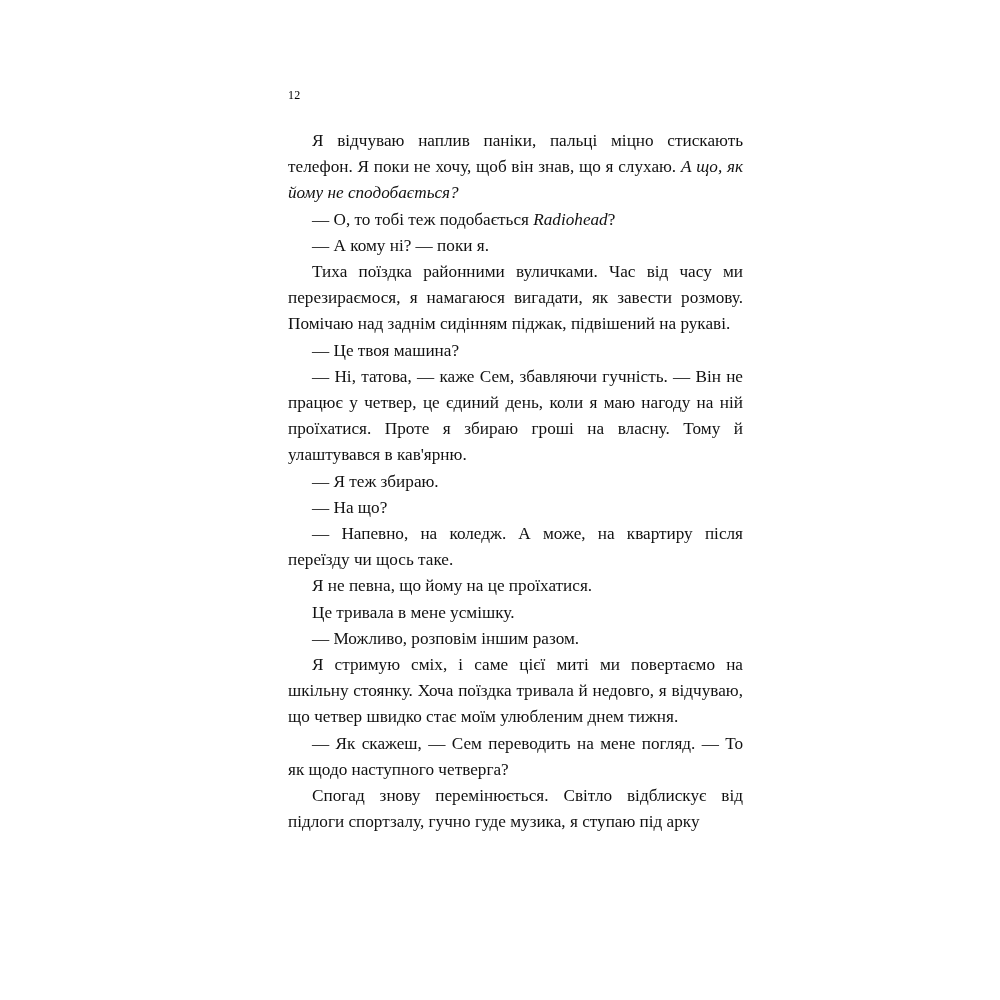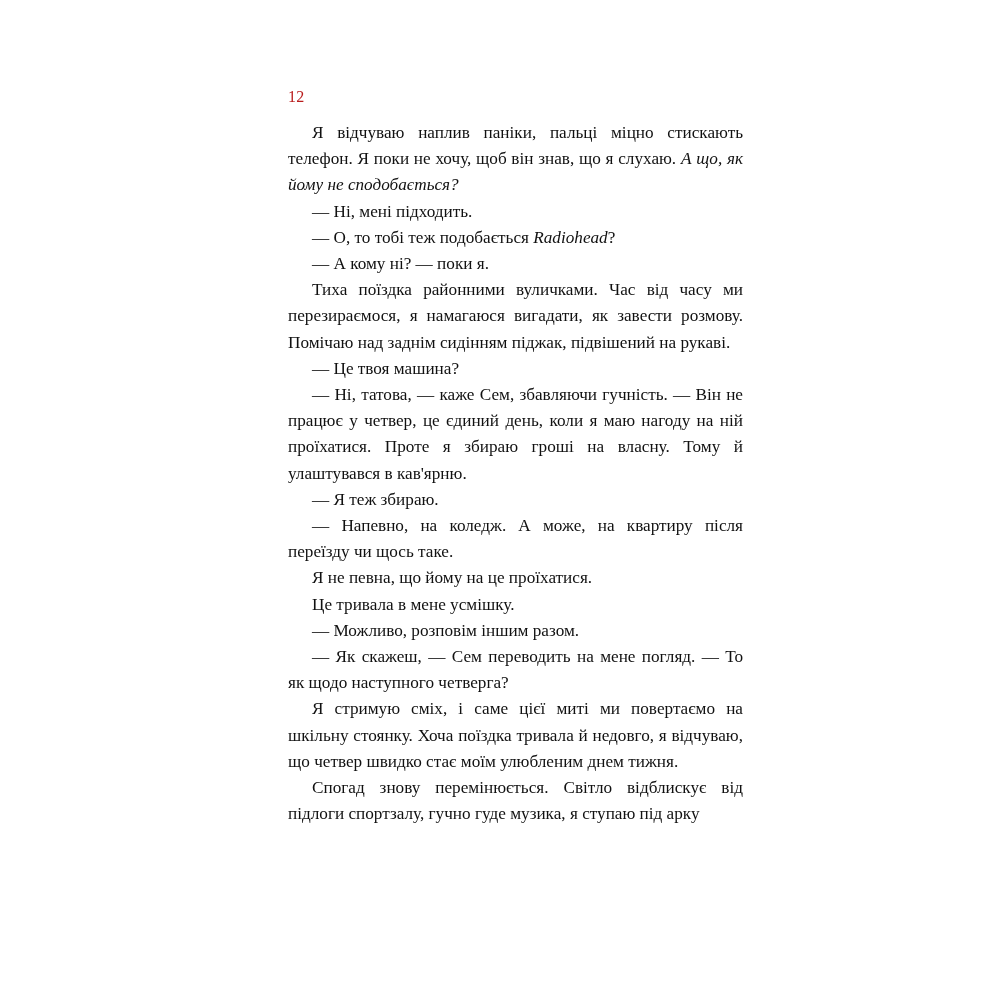--- a/index.html
+++ b/index.html
@@ -18,28 +18,28 @@
     position: relative;
     width: 1000px;
     height: 1000px;
     background: #ffffff;
   }
   .page-number {
     position: absolute;
     left: 288px;
     top: 88px;
     font-family: "Liberation Serif", serif;
-    font-size: 16px;
-    color: #b91c1c;
+    font-size: 12px;
+    color: #000000;
     letter-spacing: 0.2px;
   }
   .text-block {
     position: absolute;
     left: 288px;
-    top: 120px;
+    top: 128px;
     width: 455px;
     font-size: 17.2px;
     line-height: 26.2px;
     text-align: justify;
     text-justify: inter-word;
     color: #111111;
     hyphens: none;
   }
   .text-block p {
     margin: 0;
@@ -51,29 +51,29 @@
 </style>
 </head>
 <body>
 
 <div class="page">
 
   <div class="page-number">12</div>
 
   <div class="text-block">
       <p>Я відчуваю наплив паніки, пальці міцно стискають телефон. Я поки не хочу, щоб він знав, що я слухаю. <i>А що, як йому не сподобається?</i></p>
-      <p>— Ні, мені підходить.</p>
       <p>— О, то тобі теж подобається <i>Radiohead</i>?</p>
       <p>— А кому ні? — поки я.</p>
       <p>Тиха поїздка районними вуличками. Час від часу ми перезираємося, я намагаюся вигадати, як завести розмову. Помічаю над заднім сидінням піджак, підвішений на рукаві.</p>
       <p>— Це твоя машина?</p>
       <p>— Ні, татова, — каже Сем, збавляючи гучність. — Він не працює у четвер, це єдиний день, коли я маю нагоду на ній проїхатися. Проте я збираю гроші на власну. Тому й улаштувався в кав'ярню.</p>
       <p>— Я теж збираю.</p>
+      <p>— На що?</p>
       <p>— Напевно, на коледж. А може, на квартиру після переїзду чи щось таке.</p>
       <p>Я не певна, що йому на це проїхатися.</p>
       <p>Це тривала в мене усмішку.</p>
       <p>— Можливо, розповім іншим разом.</p>
+      <p>Я стримую сміх, і саме цієї миті ми повертаємо на шкільну стоянку. Хоча поїздка тривала й недовго, я відчуваю, що четвер швидко стає моїм улюбленим днем тижня.</p>
       <p>— Як скажеш, — Сем переводить на мене погляд. — То як щодо наступного четверга?</p>
-      <p>Я стримую сміх, і саме цієї миті ми повертаємо на шкільну стоянку. Хоча поїздка тривала й недовго, я відчуваю, що четвер швидко стає моїм улюбленим днем тижня.</p>
       <p>Спогад знову перемінюється. Світло відблискує від підлоги спортзалу, гучно гуде музика, я ступаю під арку</p>
     </div>
 
 </div>
 
 </body></html>

